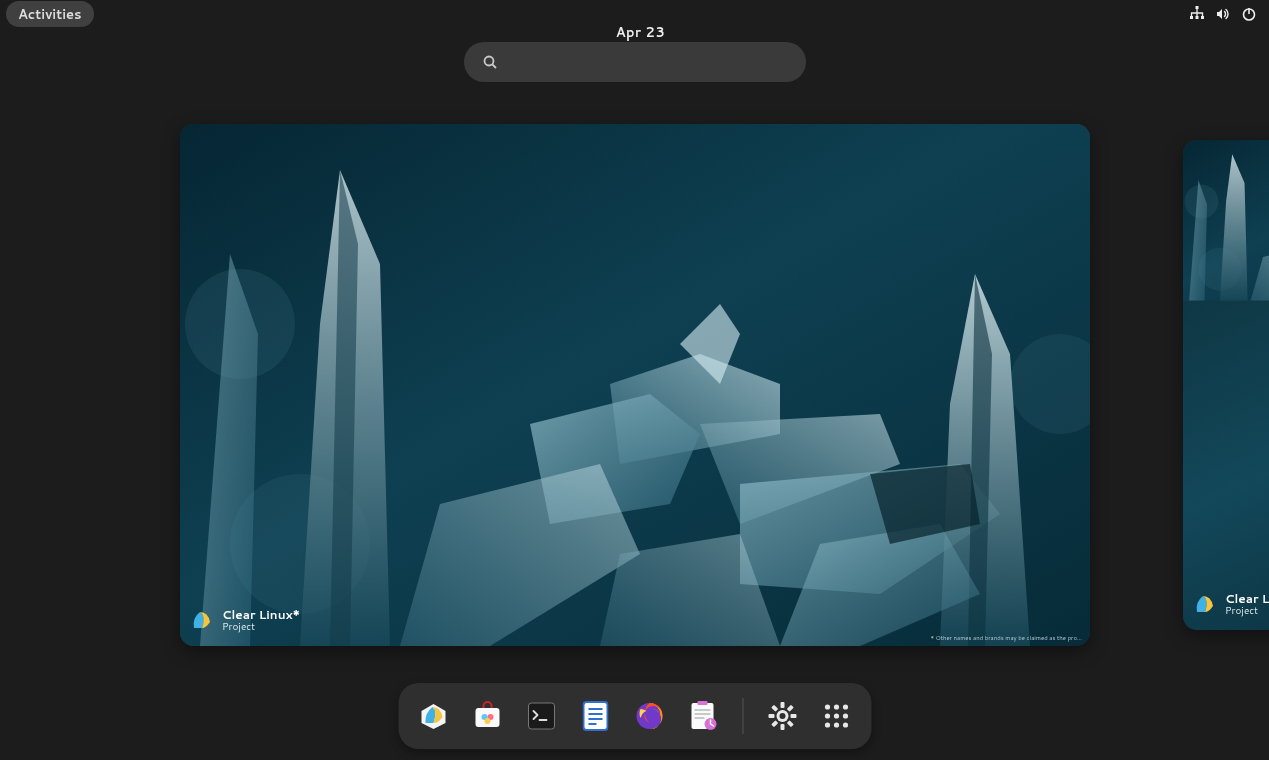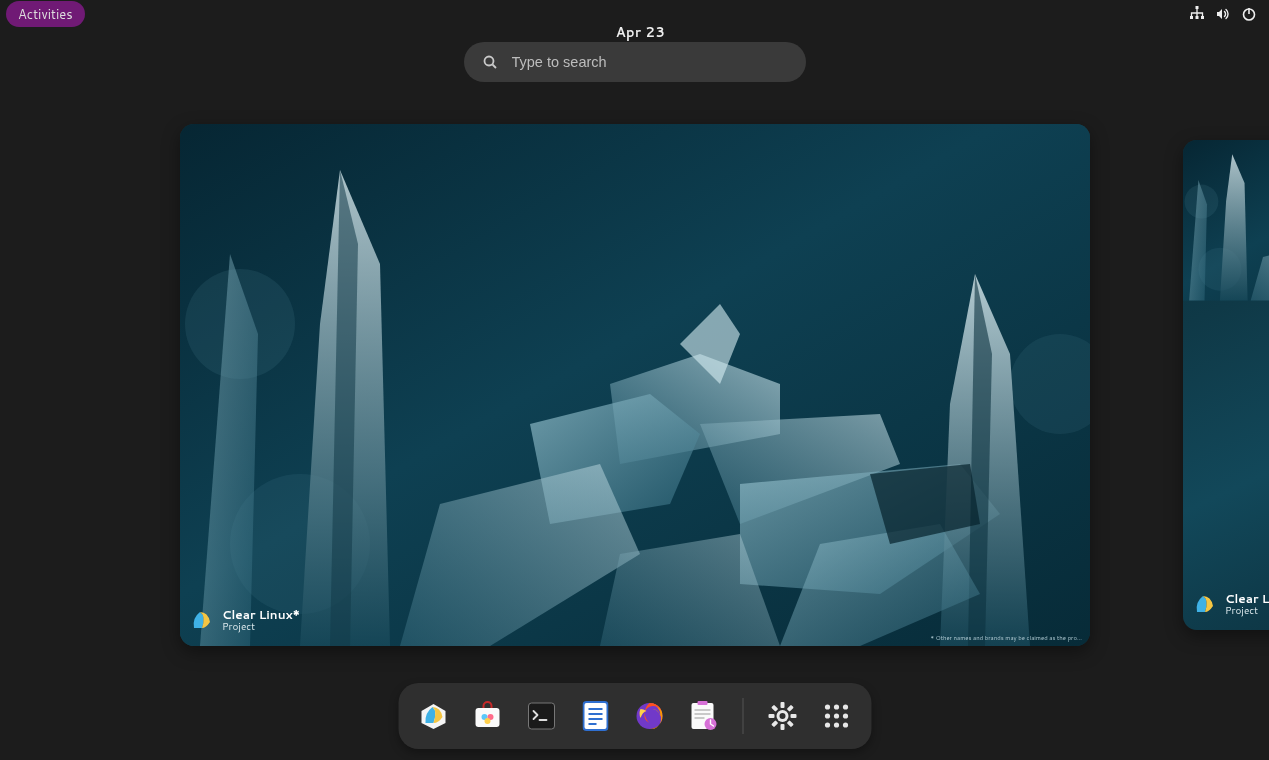--- a/index.html
+++ b/index.html
@@ -20,26 +20,26 @@
     height: 28px;
     display: flex;
     align-items: center;
     justify-content: space-between;
     padding: 0 6px;
     font-size: 13px;
     font-weight: 700;
   }
   .topbar-left { display: flex; align-items: center; }
   .activities-btn {
-    background: #701a75;
+    background: #404040;
     border-radius: 14px;
     padding: 4px 12px;
     color: #ddd;
     font-size: 13px;
-    font-weight: 400;
+    font-weight: 700;
     cursor: pointer;
   }
   .topbar-center {
     position: absolute;
     left: 50%; transform: translateX(-50%);
     top: 5px;
     font-family: Cantarell, sans-serif;
     letter-spacing: 0.5px;
     white-space: pre;
   }
@@ -189,21 +189,20 @@
 </div>
 
 <div class="search-wrap">
   <div class="search-bar">
     <span>
       <svg width="16" height="16" viewBox="0 0 16 16" fill="none" stroke="#c9c9c9" stroke-width="1.8">
         <circle cx="7" cy="7" r="4.5"></circle>
         <line x1="10.5" y1="10.5" x2="14" y2="14"></line>
       </svg>
     </span>
-    <input class="search-input" placeholder="Type to search" style="">
   </div>
 </div>
 
 <div class="workspace-strip">
 
   <div class="workspace ws-main">
     <svg class="crystal-layer" viewBox="0 0 910 522" preserveAspectRatio="xMidYMid slice">
       <defs>
         <linearGradient id="bg1" x1="0" y1="0" x2="1" y2="1">
           <stop offset="0%" stop-color="#062633"></stop>

